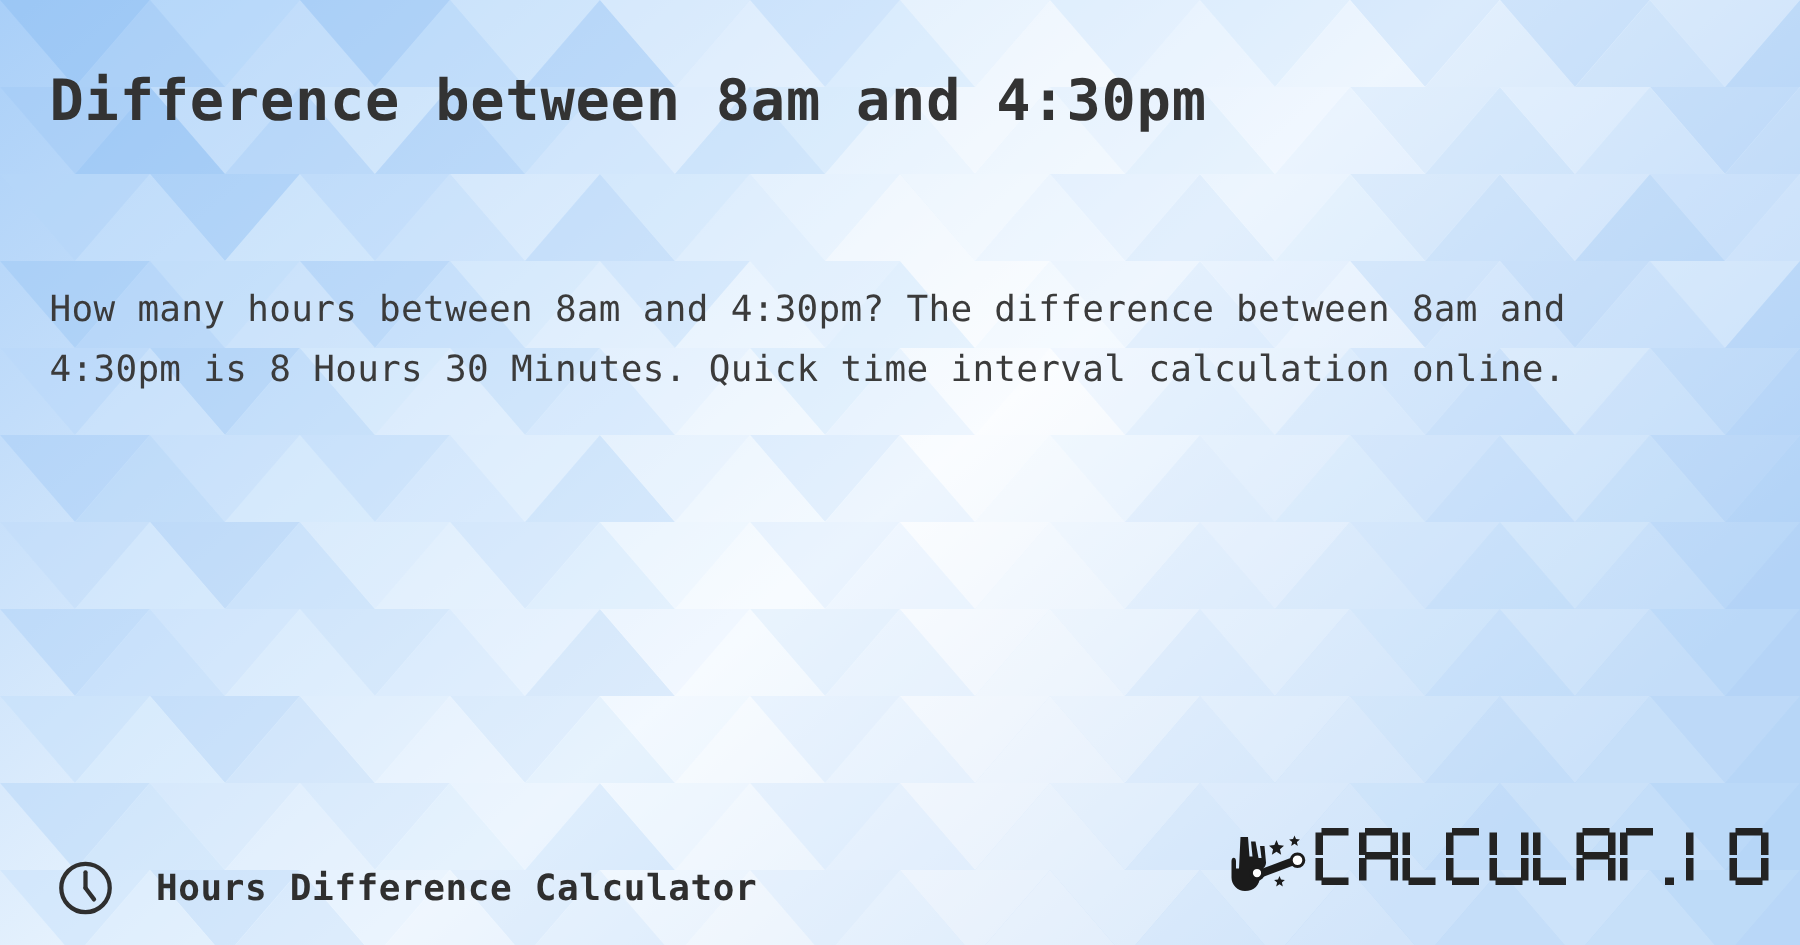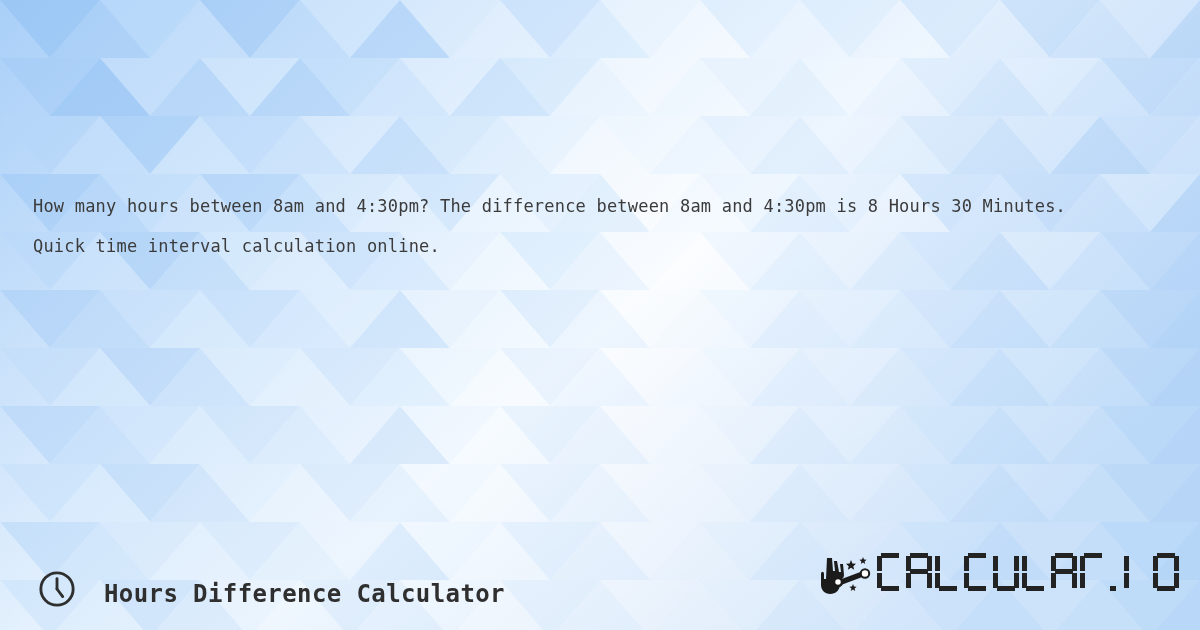--- a/index.html
+++ b/index.html
@@ -48,21 +48,21 @@
     color: #333333;
     line-height: 46px;
     white-space: nowrap;
   }
 
   .description {
     position: absolute;
     left: 33px;
     top: 186px;
     width: 1090px;
-    font-size: 17px;
+    font-size: 24px;
     font-weight: normal;
     color: #3b3b3b;
     line-height: 40px;
     letter-spacing: 0.2px;
   }
 
   .result {
     position: absolute;
     left: 33px;
     top: 355px;
@@ -78,23 +78,23 @@
     position: absolute;
     left: 0;
     top: 548px;
     width: 1200px;
     height: 62px;
   }
 
   .footer-left {
     position: absolute;
     left: 38px;
-    top: 4px;
+    top: 16px;
     display: flex;
-    align-items: flex-end;
+    align-items: center;
     height: 56px;
   }
 
   .clock-icon {
     width: 38px;
     height: 38px;
     display: block;
     flex: 0 0 auto;
   }
 
@@ -449,20 +449,21 @@
       <polygon points="950,638 1050,638 1000,580" fill="#d2e7fd"></polygon>
       <polygon points="1000,580 1100,580 1050,638" fill="#e2f0fe"></polygon>
       <polygon points="1100,580 1200,580 1150,638" fill="#c4e0fb"></polygon>
       <polygon points="1050,638 1150,638 1100,580" fill="#d6ebfd"></polygon>
       <polygon points="1150,638 1200,638 1200,580" fill="#bad9fa"></polygon>
     </g>
   </svg>
 
   <div class="content">
 
+    <div class="title">Difference between 8am and 4:30pm</div>
 
     <div class="description">How many hours between 8am and 4:30pm? The difference between 8am and 4:30pm is 8 Hours 30 Minutes. Quick time interval calculation online.</div>
 
 
     <div class="footer">
 
       <div class="footer-left">
         <svg class="clock-icon" viewBox="0 0 40 40" aria-hidden="true">
           <circle cx="20" cy="20" r="17" fill="none" stroke="#2f2f2f" stroke-width="3"></circle>
           <line x1="20" y1="20" x2="20" y2="9" stroke="#2f2f2f" stroke-width="3" stroke-linecap="round"></line>

